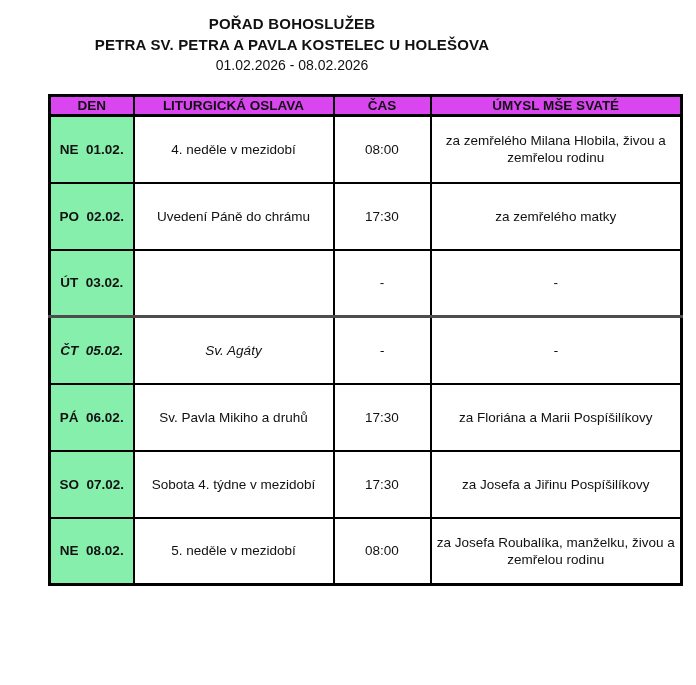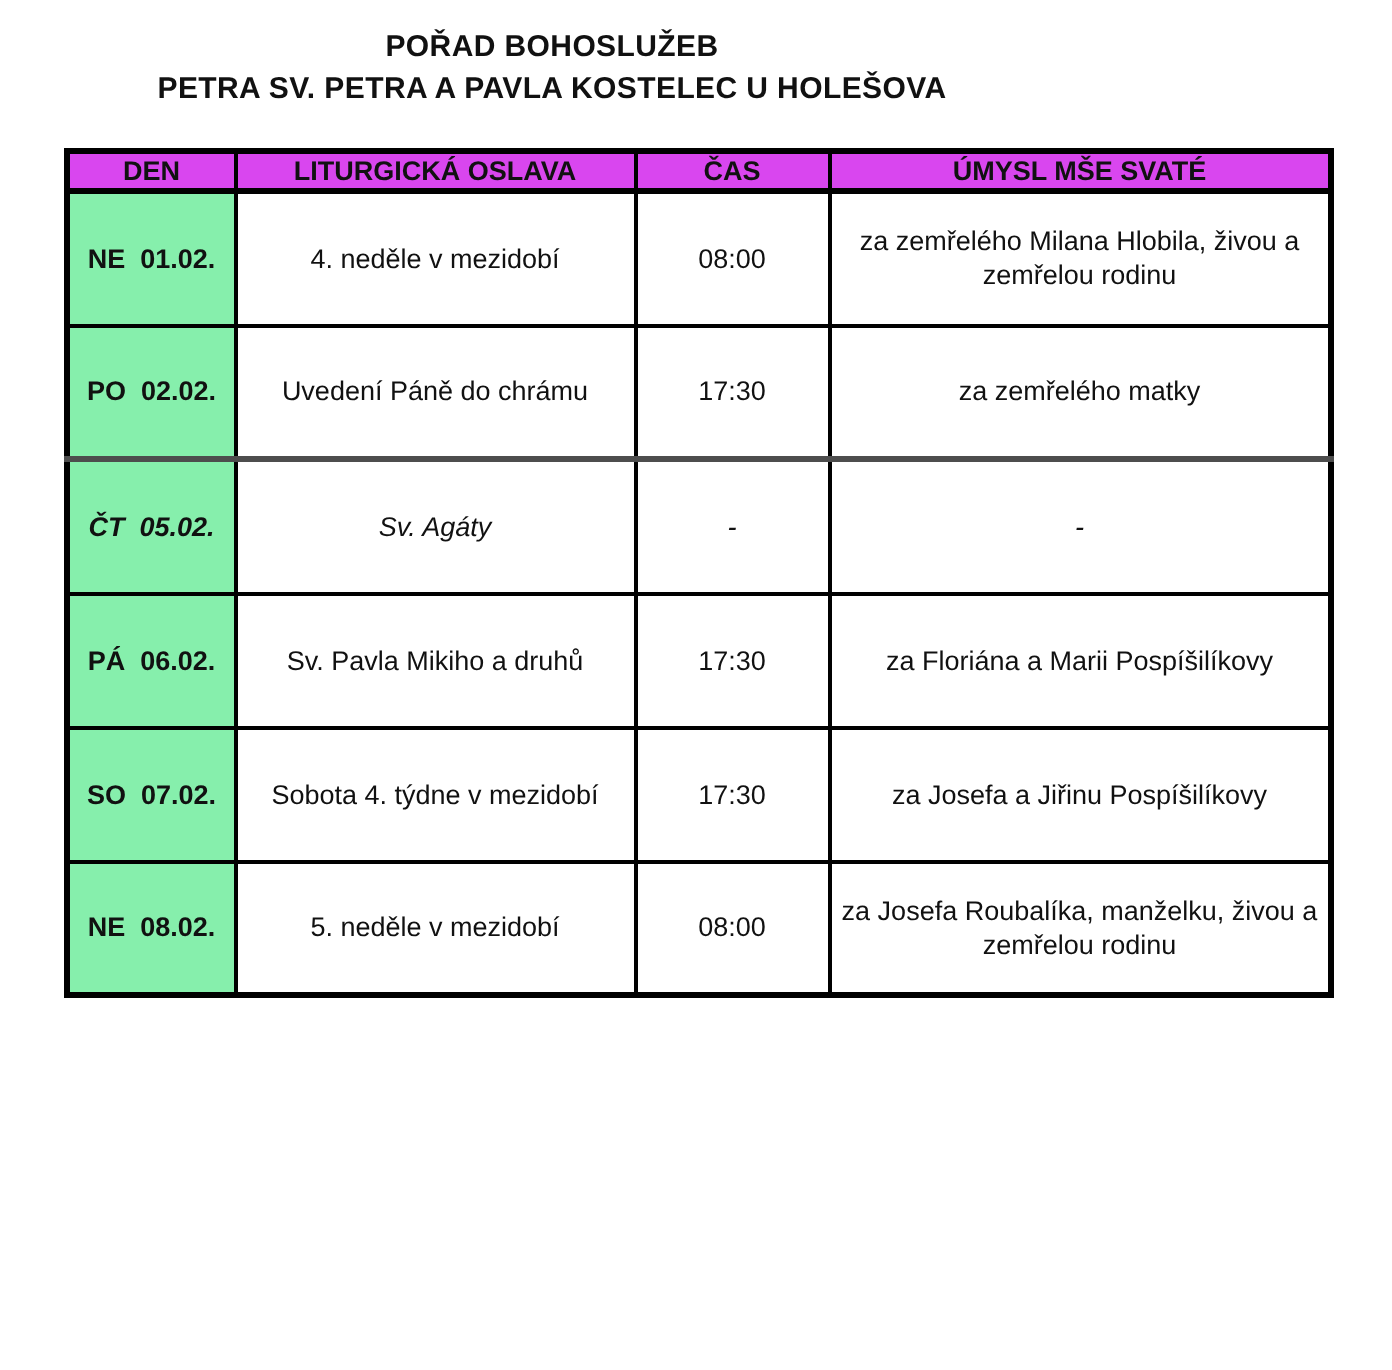--- a/index.html
+++ b/index.html
@@ -9,20 +9,21 @@
     height: 685px;
     font-family: "Liberation Sans", "DejaVu Sans", sans-serif;
     color: #111111;
     overflow: hidden;
   }
   .page {
     width: 552px;
     height: 685px;
     background: #ffffff;
     padding-top: 13px;
+    margin-left: 16px;
   }
   .doc-header { text-align: center; }
   .doc-title {
     font-size: 15px;
     font-weight: bold;
     letter-spacing: 0.2px;
     line-height: 21px;
   }
   .doc-subtitle {
     font-size: 15px;
@@ -75,20 +76,21 @@
   }
   tbody tr.thick-sep td { border-top: 3px solid #4d4d4d; font-style: italic; }
 </style>
 </head>
 <body>
 
 <div class="page">
   <div class="doc-header">
     <div class="doc-title">POŘAD BOHOSLUŽEB</div>
     <div class="doc-subtitle">PETRA SV. PETRA A PAVLA KOSTELEC U HOLEŠOVA</div>
+    <div class="doc-daterange">01.02.2026 - 08.02.2026</div>
   </div>
 
   <table class="schedule">
     <colgroup>
       <col class="c-den">
         <col class="c-lit">
         <col class="c-cas">
         <col class="c-umy">
     </colgroup>
     <thead>
@@ -105,20 +107,26 @@
           <td>4. neděle v mezidobí</td>
           <td>08:00</td>
           <td>za zemřelého Milana Hlobila, živou a zemřelou rodinu</td>
         </tr>
         <tr>
           <td class="day-cell">PO  02.02.</td>
           <td>Uvedení Páně do chrámu</td>
           <td>17:30</td>
           <td>za zemřelého matky</td>
         </tr>
+        <tr>
+          <td class="day-cell">ÚT  03.02.</td>
+          <td></td>
+          <td>-</td>
+          <td>-</td>
+        </tr>
         <tr class="thick-sep">
           <td class="day-cell">ČT  05.02.</td>
           <td>Sv. Agáty</td>
           <td>-</td>
           <td>-</td>
         </tr>
         <tr>
           <td class="day-cell">PÁ  06.02.</td>
           <td>Sv. Pavla Mikiho a druhů</td>
           <td>17:30</td>

